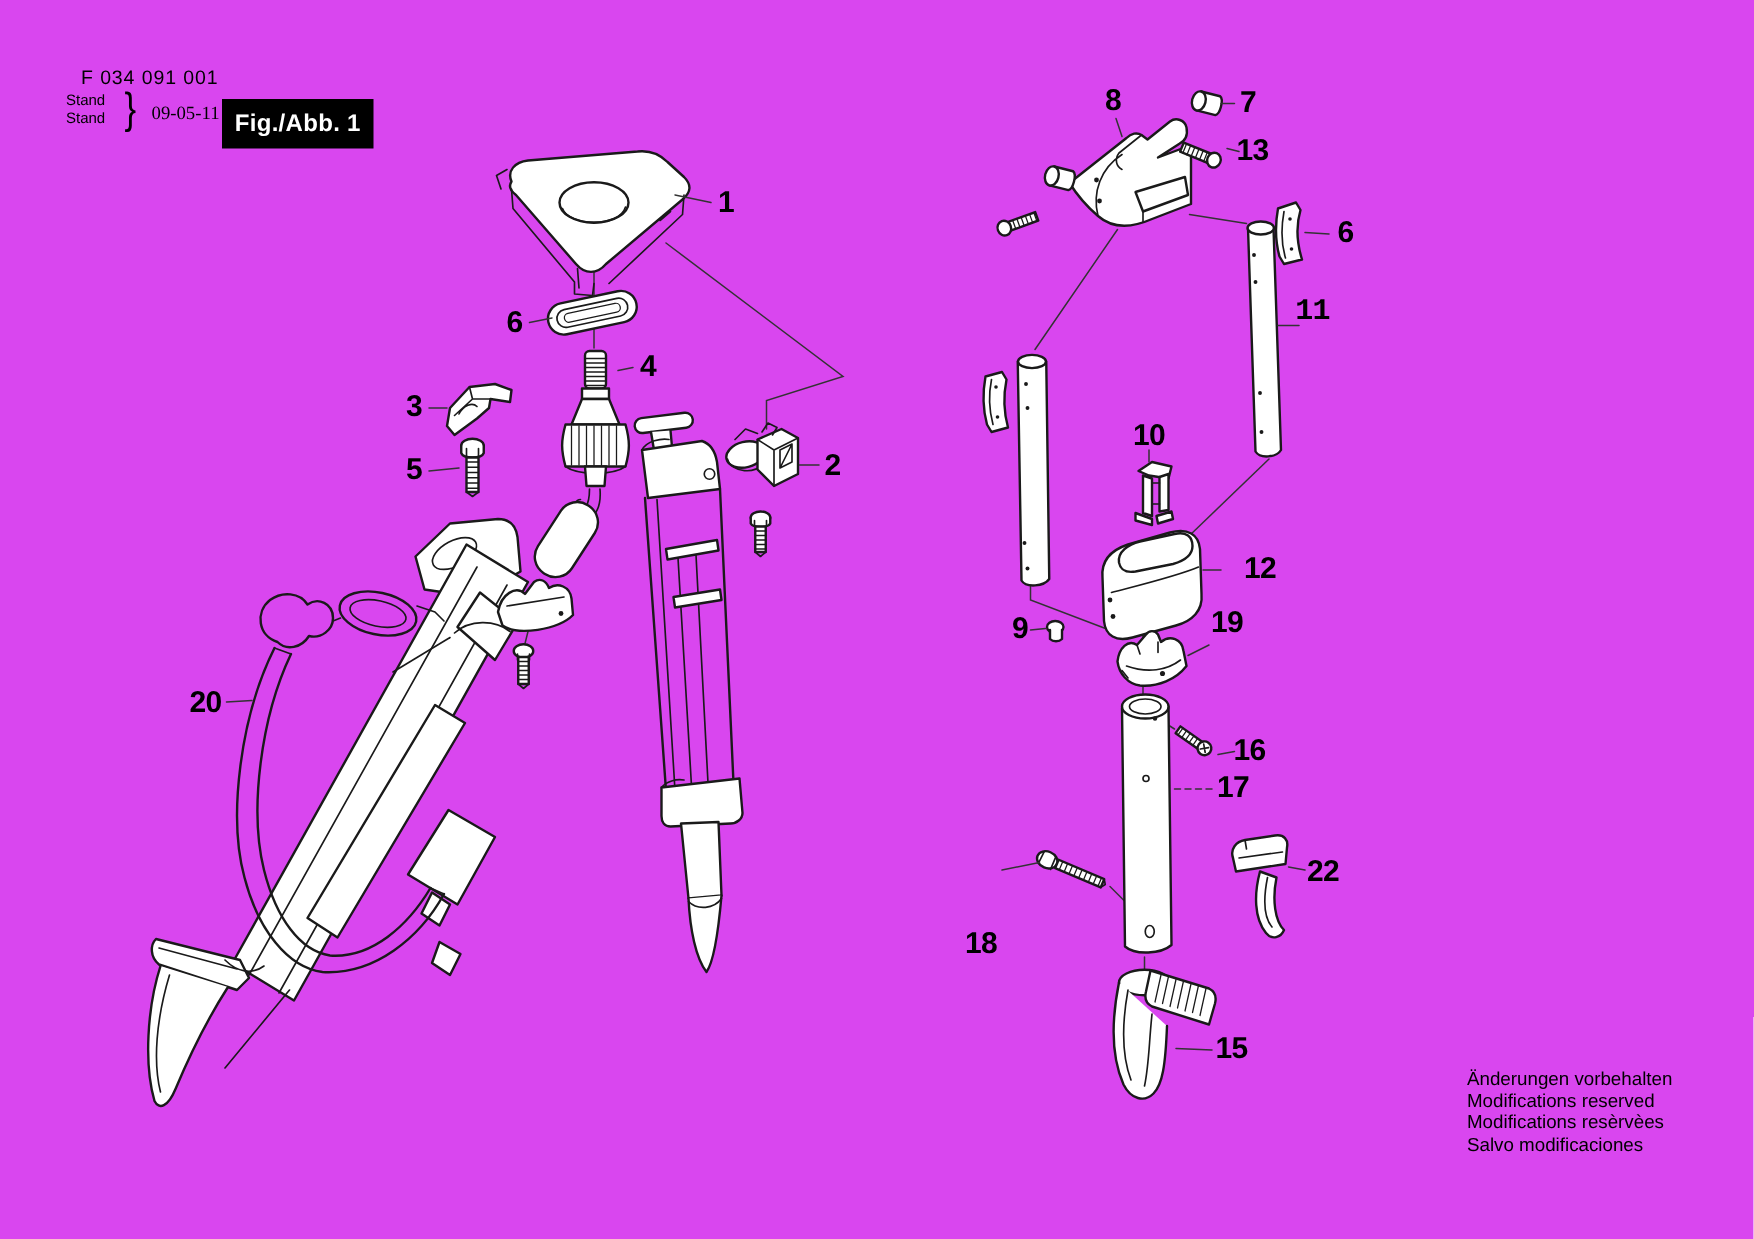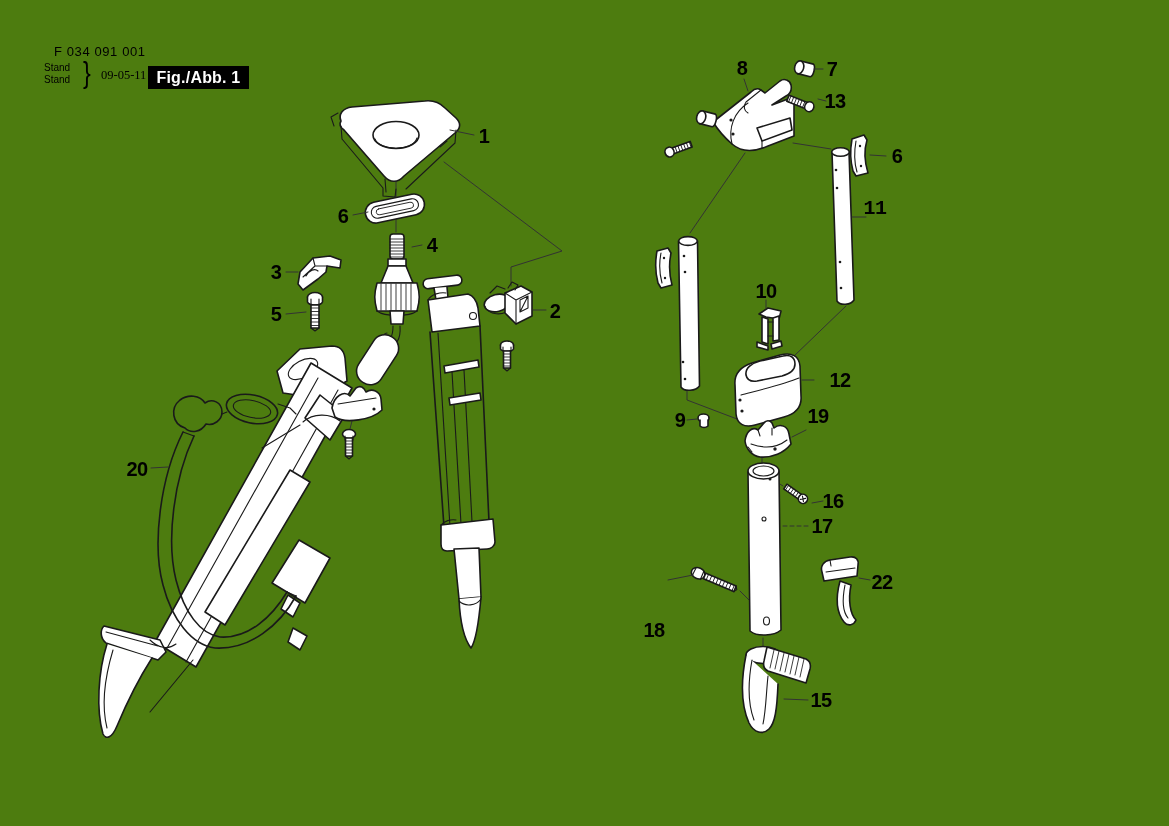--- a/index.html
+++ b/index.html
@@ -1,34 +1,34 @@
 <!DOCTYPE html>
 <html><head>
 <meta charset="utf-8">
 <style>
   html,body{margin:0;padding:0;background:#fff;}
-  .canvas{position:relative;width:1169px;height:826px;background:#4d7c0f;overflow:hidden;
+  .canvas{position:relative;width:1169px;height:826px;background:#d946ef;overflow:hidden;
           font-family:"Liberation Sans",sans-serif;color:#000;}
   svg{position:absolute;left:0;top:0;}
   svg *{vector-effect:none;}
   .ln{fill:none;stroke:#1a1a1a;stroke-width:1.6;stroke-linecap:round;stroke-linejoin:round;}
   .wf{fill:#ffffff;stroke:#1a1a1a;stroke-width:1.6;stroke-linecap:round;stroke-linejoin:round;}
   .d{fill:none;stroke:#1a1a1a;stroke-width:1.1;stroke-linecap:round;stroke-linejoin:round;}
   .h{fill:none;stroke:#1a1a1a;stroke-width:0.85;stroke-linecap:round;}
   .thin{fill:none;stroke:#333;stroke-width:1;stroke-linecap:round;}
   .dot{fill:#1a1a1a;stroke:none;}
   .hole{fill:none;stroke:#1a1a1a;stroke-width:1.1;}
   .part-label{position:absolute;transform:translate(-50%,-50%);
       font-weight:bold;font-size:20px;letter-spacing:-0.5px;white-space:nowrap;}
   .hdr-pn{position:absolute;left:54px;top:44px;font-size:13px;letter-spacing:0.6px;}
   .hdr-si{position:absolute;left:44px;top:62px;font-size:10px;line-height:11.5px;}
   .hdr-brace{position:absolute;left:82px;top:57px;font-size:29px;font-weight:400;
       transform:scaleX(0.8);}
   .hdr-date{position:absolute;left:101px;top:68px;font-size:12.5px;font-family:Liberation Serif, serif;}
-  .fig-box{position:absolute;left:148px;top:66px;width:101px;height:23px;background:#000;
+  .fig-box{position:absolute;left:148px;top:66px;width:101px;height:33px;background:#000;
       color:#fff;display:flex;align-items:center;justify-content:center;
       font-size:16px;font-weight:bold;letter-spacing:0.2px;}
   .footer{position:absolute;left:978px;top:712px;font-size:12.5px;line-height:14.6px;}
 </style>
 </head>
 <body>
 
 <div class="canvas">
 
   <div class="hdr-pn">F 034 091 001</div>
@@ -347,14 +347,20 @@
       <span class="part-label" style="left: 897px; top: 156px;">6</span>
       <span class="part-label" style="left: 821px; top: 700px;">15</span>
       <span class="part-label" style="left: 833px; top: 501px;">16</span>
       <span class="part-label" style="left: 822px; top: 526px;">17</span>
       <span class="part-label" style="left: 654px; top: 582px; margin-top: 48px;">18</span>
       <span class="part-label" style="left: 818px; top: 416px;">19</span>
       <span class="part-label" style="left: 137px; top: 469px;">20</span>
       <span class="part-label" style="left: 882px; top: 582px;">22</span>
     </div>
 
+  <div class="footer">
+    <div>Änderungen vorbehalten</div>
+    <div>Modifications reserved</div>
+    <div>Modifications resèrvèes</div>
+    <div>Salvo modificaciones</div>
+  </div>
 
 </div>
 
 </body></html>

